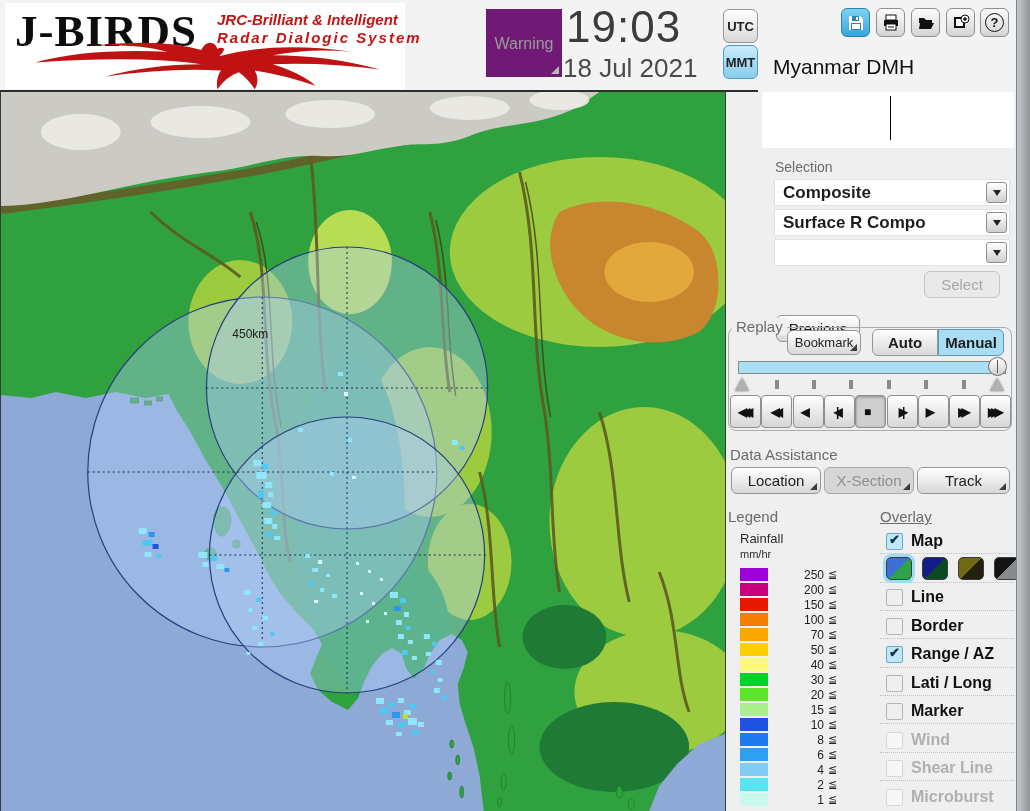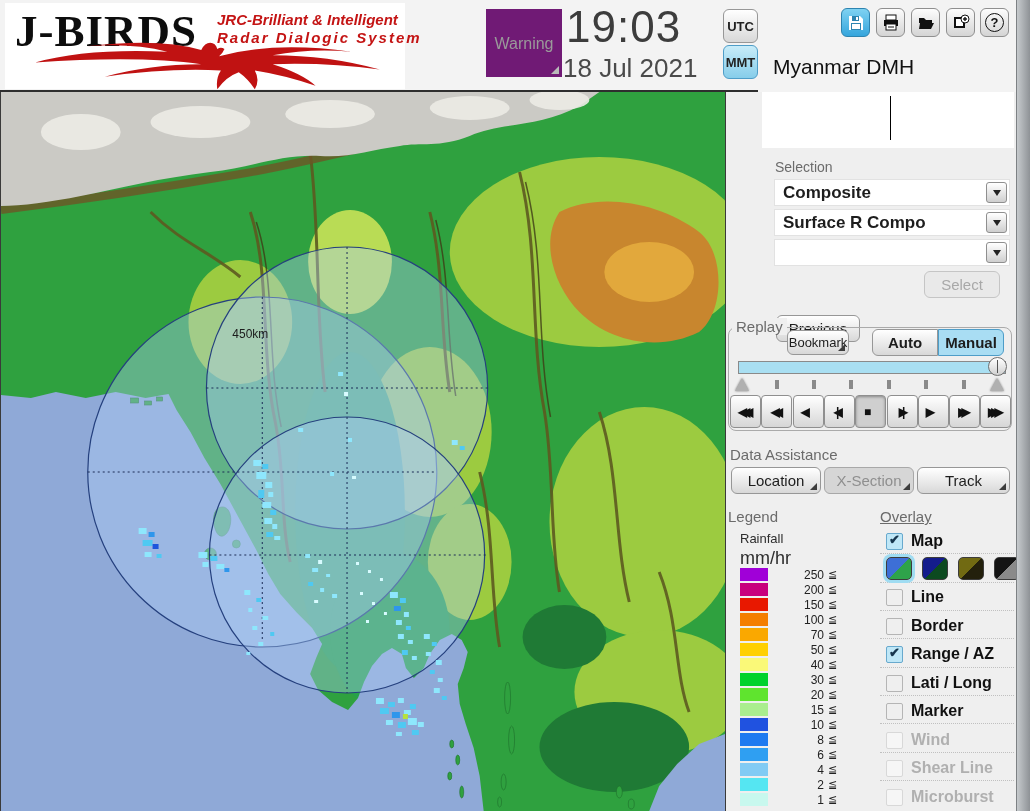--- a/index.html
+++ b/index.html
@@ -397,21 +397,21 @@
     <div class="dd-btn">
         <div class="dd-arrow"></div>
       </div>
   </div>
 
   <div class="pbtn" style="left:776px;top:271px;width:84px;margin-top:44px;">Previous</div>
   <div class="pbtn disabled" style="left:924px;top:271px;width:76px;">Select</div>
 
   <div id="replay-box"></div>
   <div id="replay-label">Replay</div>
-  <div class="pbtn" style="left:787px;top:330px;width:62px;height:25px;font-size:13px;">
+  <div class="pbtn" style="left:787px;top:330px;width:74px;height:25px;font-size:13px;">
     <span>Bookmark</span>
     <div class="corner"></div>
   </div>
   <div class="pbtn" style="left:872px;top:329px;width:66px;border-radius:6px 0 0 6px;font-weight:bold;">Auto</div>
   <div class="pbtn" style="left:938px;top:329px;width:66px;border-radius:0 6px 6px 0;font-weight:bold;background:#a9ddf3;border-color:#4e9dc8;">Manual</div>
 
   <div id="slider-track"></div>
   <div id="slider-handle"></div>
   <div class="end-tri" style="left:735px;top:378px;"></div>
   <div class="end-tri" style="left:990px;top:378px;"></div>
@@ -464,21 +464,21 @@
         <div class="corner"></div>
       </div>
       <div class="pbtn" style="left: 917px; top: 467px; width: 93px;">
         <span>Track</span>
         <div class="corner"></div>
       </div>
     </div>
 
   <div class="sec-label" style="left:728px;top:508px;font-size:15px;">Legend</div>
   <div class="abs" style="left:740px;top:531px;font-size:13px;color:#2d2d2d;">Rainfall</div>
-  <div class="abs" style="left:740px;top:548px;font-size:18px;color:#2d2d2d;">mm/hr</div>
+  <div class="abs" style="left:740px;top:548px;font-size:11px;color:#2d2d2d;">mm/hr</div>
   <div id="legend-rows" class="abs" style="left:740px;top:567px;">
       <div class="leg-row">
         <div class="leg-sw" style="background: rgb(160, 0, 216);"></div>
         <div class="leg-val">250</div>
         <div class="leg-sym">≦</div>
       </div>
       <div class="leg-row">
         <div class="leg-sw" style="background: rgb(200, 0, 125);"></div>
         <div class="leg-val">200</div>
         <div class="leg-sym">≦</div>

